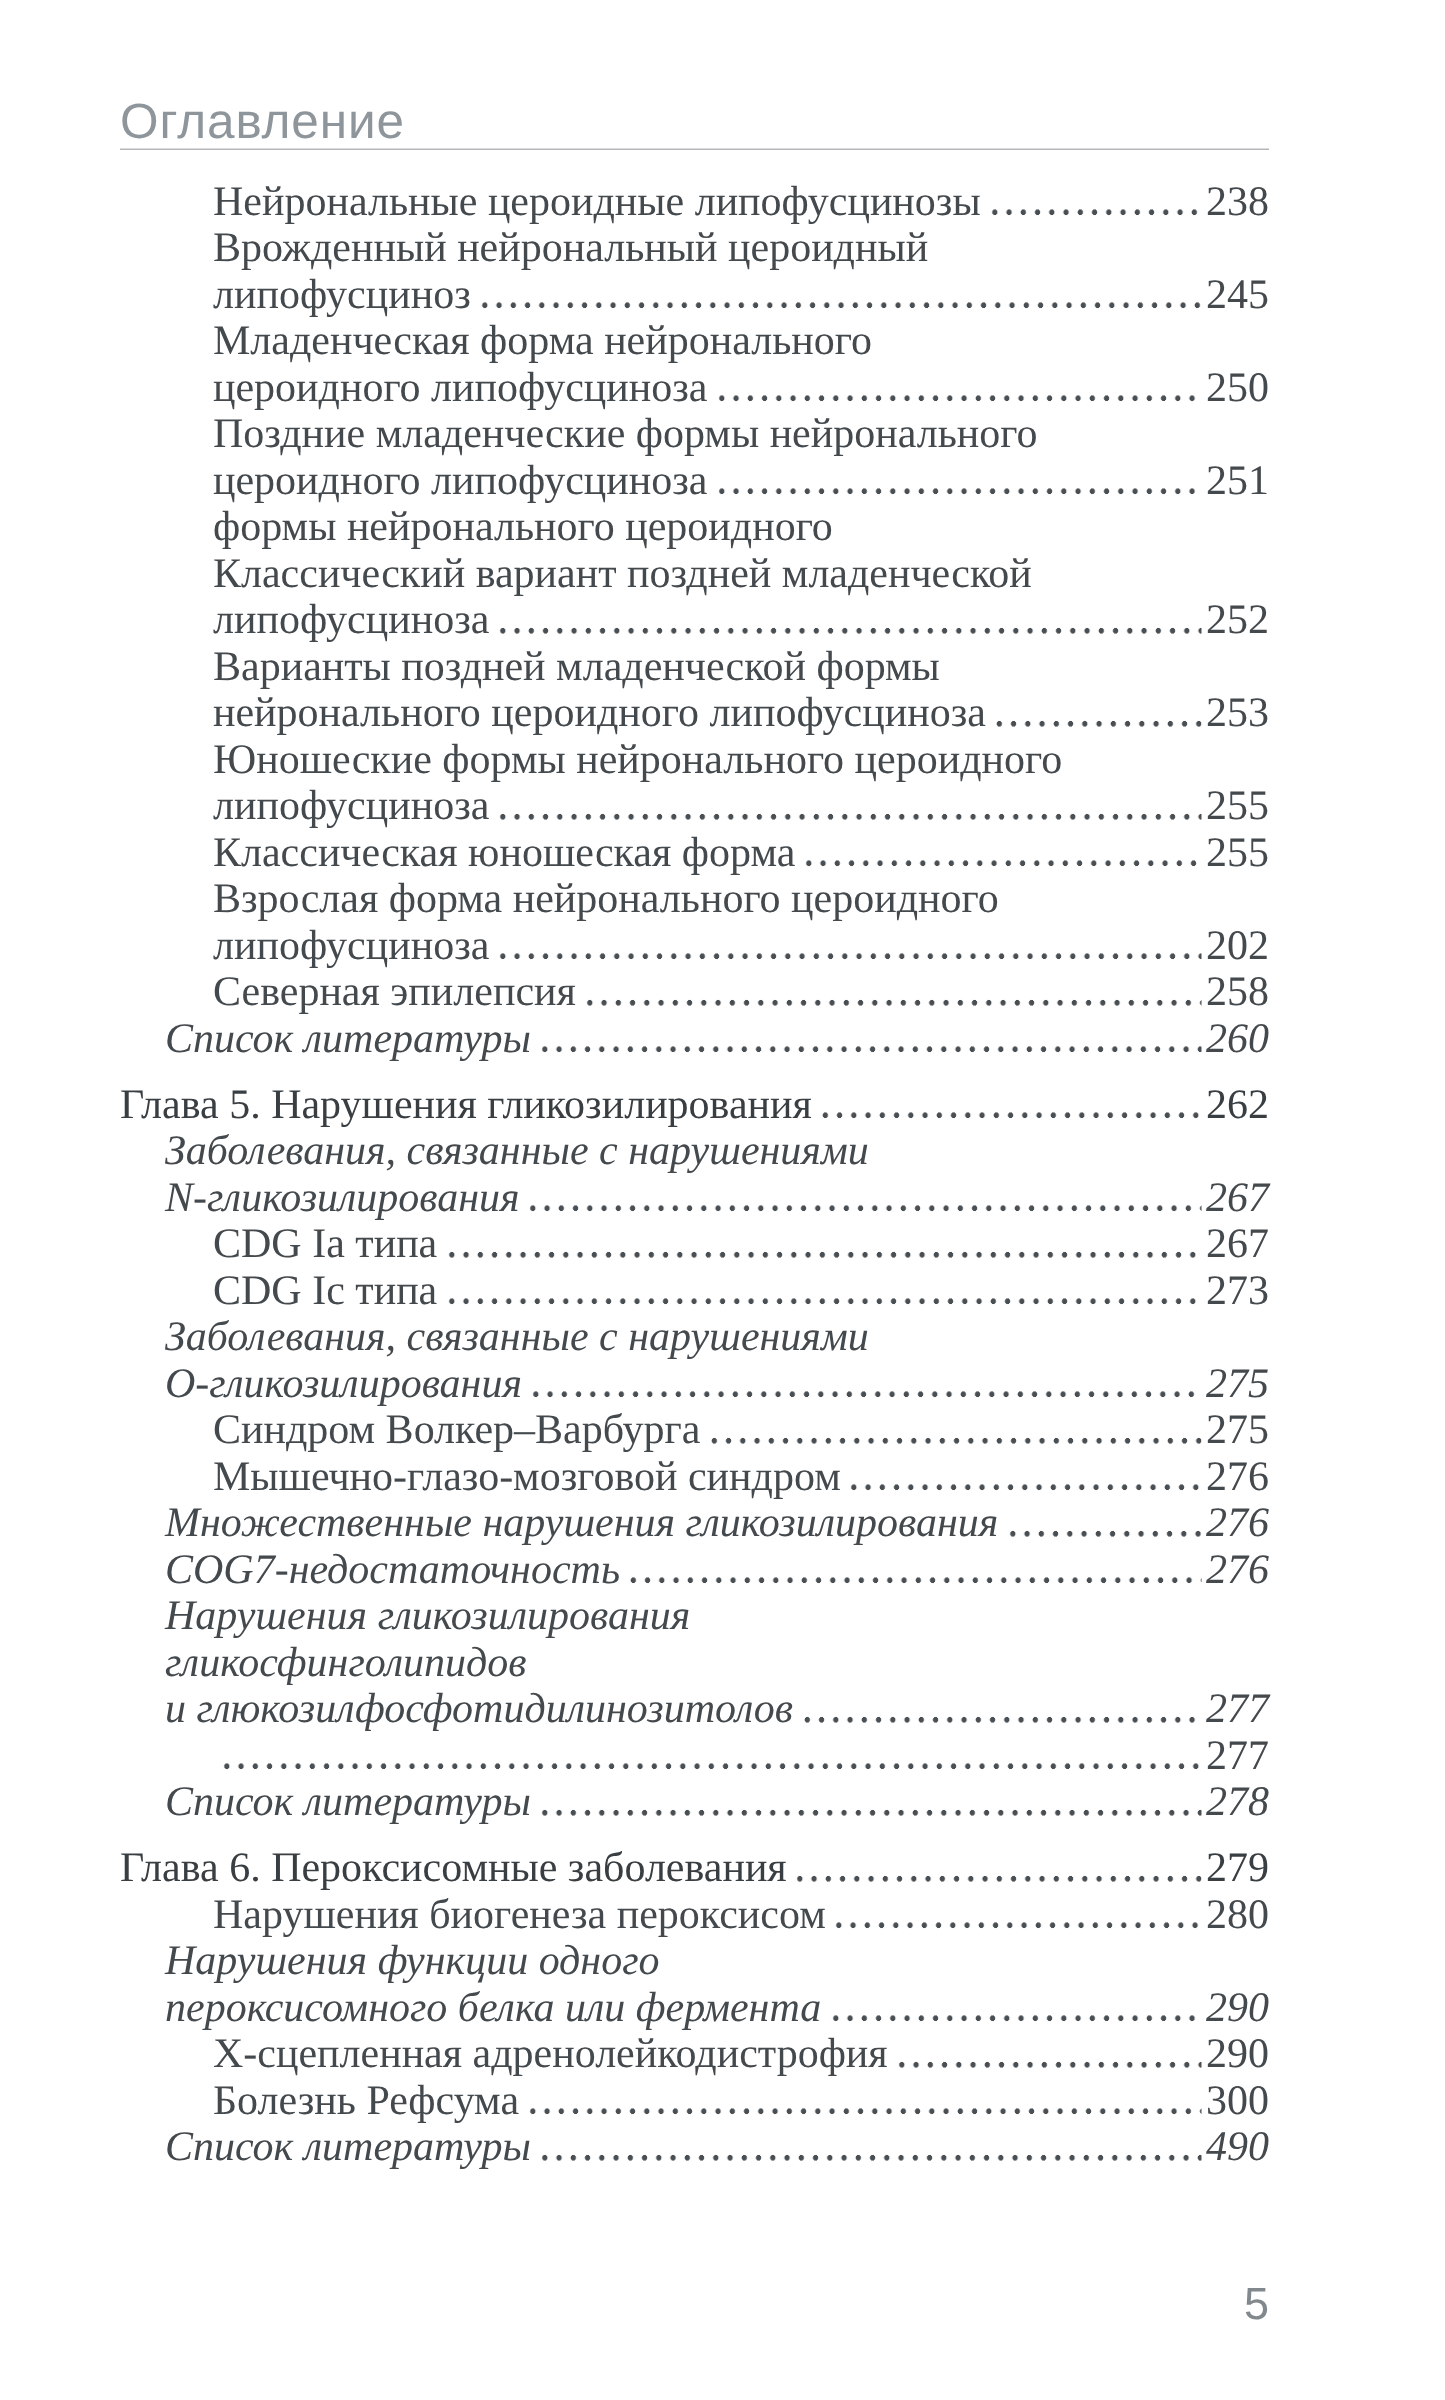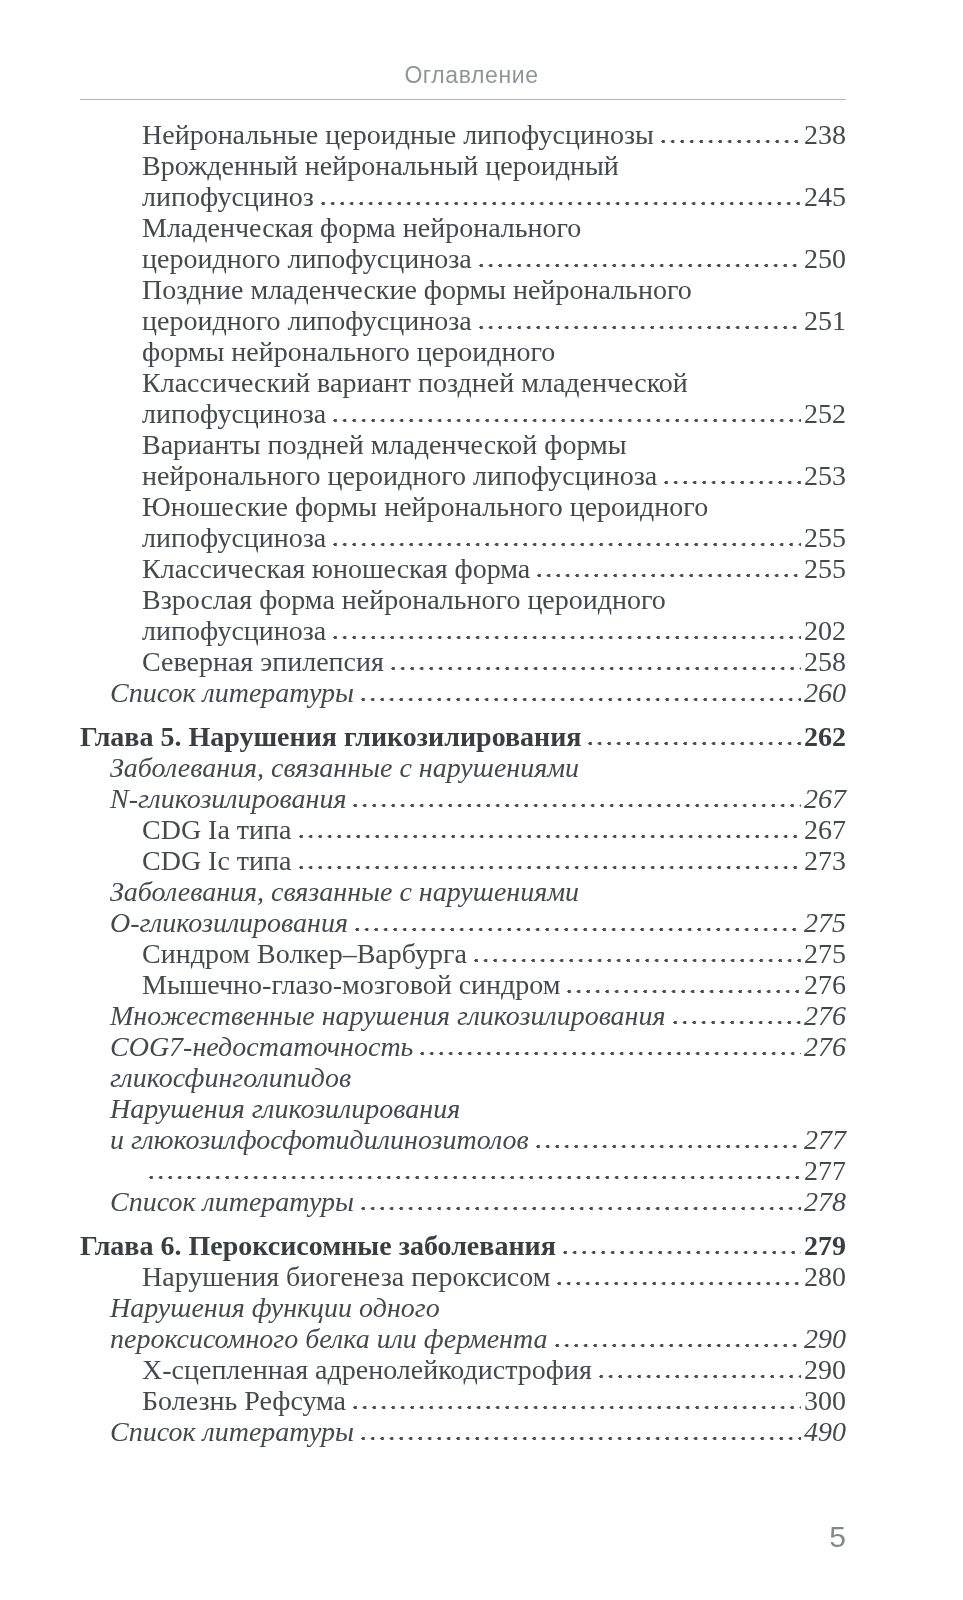--- a/index.html
+++ b/index.html
@@ -14,23 +14,23 @@
     font-family: "Liberation Serif", "DejaVu Serif", serif;
     overflow: hidden;
   }
 
   
   .running-head {
     position: absolute;
     top: 62px;
     left: 80px;
     right: 100px;
-    text-align: center;
+    text-align: left;
     font-family: "Liberation Sans", "DejaVu Sans", sans-serif;
-    font-size: 23px;
+    font-size: 33px;
     font-weight: 400;
     letter-spacing: 0.6px;
     color: #8f969b;
   }
   .head-rule {
     position: absolute;
     top: 99px;
     left: 80px;
     right: 117px;
     height: 0;
@@ -45,21 +45,21 @@
     width: 766px;
     font-size: 28px;
     line-height: 31px;
     color: #44494d;
   }
   .entry { margin: 0; }
   .entry.lvl0 { padding-left: 0; }
   .entry.lvl1 { padding-left: 30px; font-style: italic; }
   .entry.lvl2 { padding-left: 62px; }
   .entry.chapter {
-    font-weight: bold;
+    font-weight: normal;
     color: #393e42;
     margin-top: 13px;
   }
   .line {
     display: flex;
     align-items: baseline;
     width: 100%;
   }
   .txt { white-space: nowrap; }
   .dots {
@@ -261,26 +261,26 @@
     </div>
     <div class="entry lvl1">
       <div class="line">
         <span class="txt">COG7-недостаточность</span>
         <span class="dots"></span>
         <span class="pg">276</span>
       </div>
     </div>
     <div class="entry lvl1">
       <div class="line">
+        <span class="txt">Нарушения гликозилирования</span>
+      </div>
+      <div class="line">
         <span class="txt">гликосфинголипидов</span>
       </div>
       <div class="line">
-        <span class="txt">Нарушения гликозилирования</span>
-      </div>
-      <div class="line">
         <span class="txt">и глюкозилфосфотидилинозитолов</span>
         <span class="dots"></span>
         <span class="pg">277</span>
       </div>
     </div>
     <div class="entry lvl2">
       <div class="line">
         <span class="dots"></span>
         <span class="pg">277</span>
       </div>

